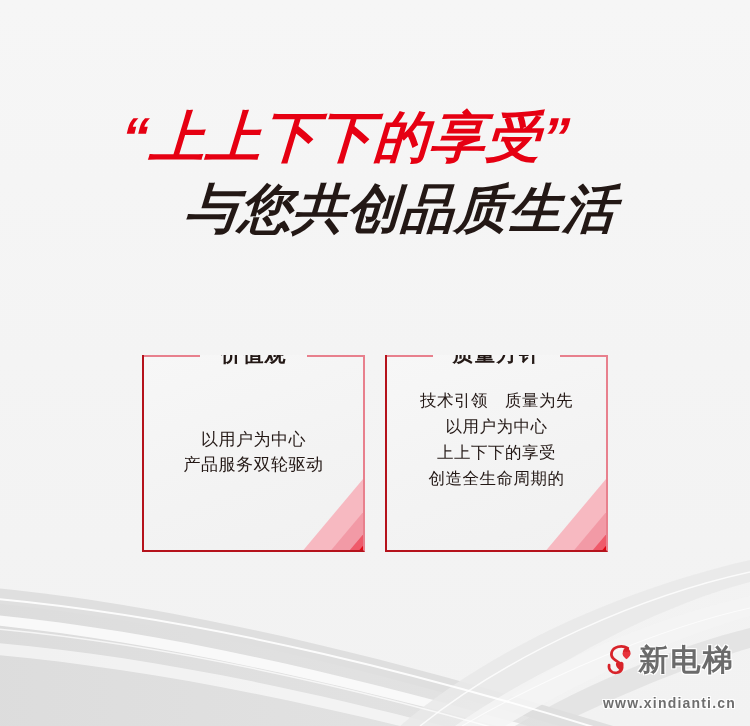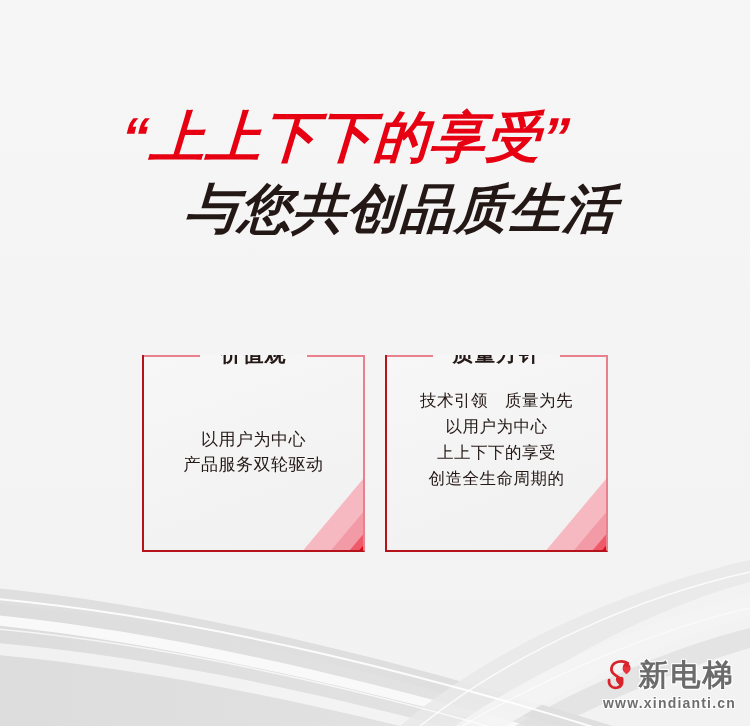--- a/index.html
+++ b/index.html
@@ -175,21 +175,21 @@
     letter-spacing: 2px;
     line-height: 34px;
     text-shadow: 1px 1px 0 #ffffff, -1px -1px 0 #ffffff, 1px -1px 0 #ffffff, -1px 1px 0 #ffffff;
   }
   .wm-url {
     font-size: 14px;
     font-weight: bold;
     color: #6e6e6e;
     letter-spacing: 1.2px;
     line-height: 18px;
-    margin-top: 1px;
+    margin-top: 16px;
     text-shadow: 1px 1px 0 #ffffff, -1px -1px 0 #ffffff, 1px -1px 0 #ffffff, -1px 1px 0 #ffffff;
   }
 </style>
 </head>
 <body>
 
 <div id="poster">
 
   <svg class="waves" viewBox="0 0 750 726" preserveAspectRatio="none">
     <defs>

